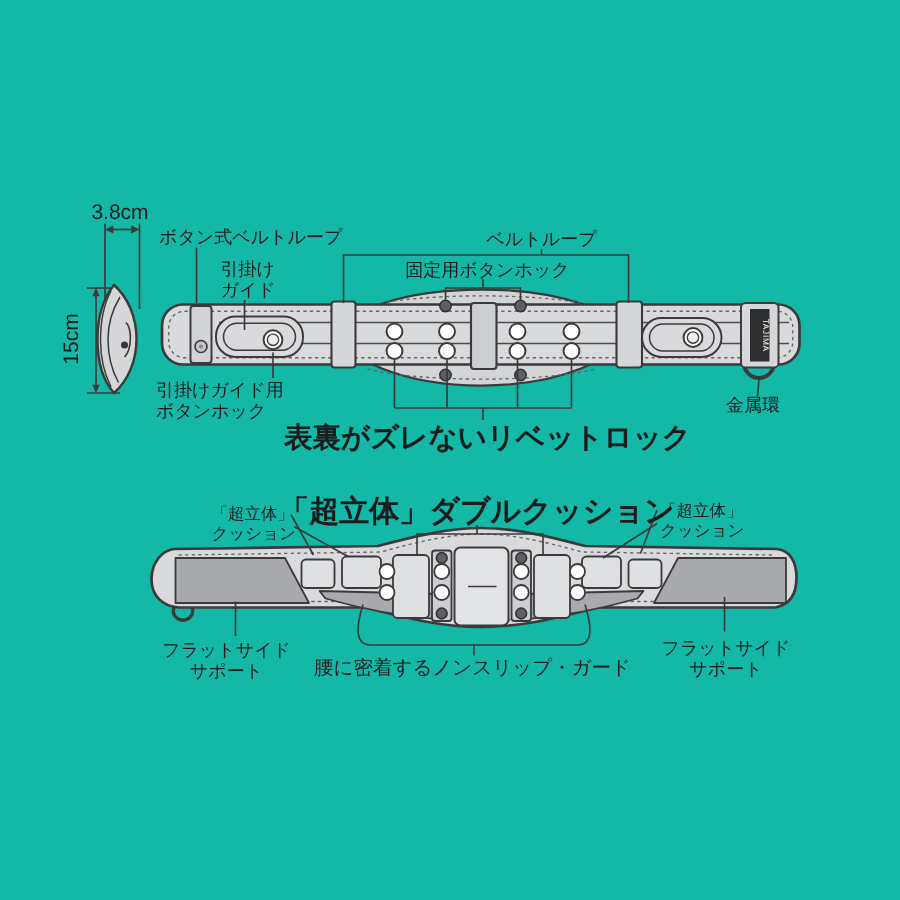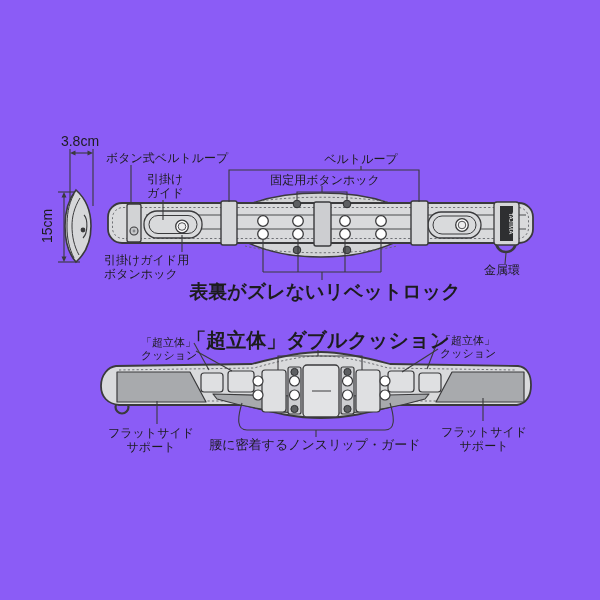--- a/index.html
+++ b/index.html
@@ -1,16 +1,16 @@
 <!DOCTYPE html>
 <html><head>
 <meta charset="utf-8">
 <style>
   html,body{margin:0;padding:0;background:#fff;}
-  .stage{position:relative;width:600px;height:600px;background:#8b5cf6;overflow:hidden;
+  .stage{position:relative;width:600px;height:600px;background:#14b8a6;overflow:hidden;
          font-family:"Liberation Sans",sans-serif;}
   svg text{font-family:"Liberation Sans",sans-serif;fill:#1c1c1e;}
   svg text.bold{font-weight:bold;}
   .ln{stroke:#3a3a3c;stroke-width:1.1;fill:none;}
   .outline{stroke:#3a3a3c;fill:none;}
   .stitch{stroke:#63656a;stroke-width:0.9;stroke-dasharray:2.2 2.2;fill:none;}
 </style>
 </head>
 <body>
 

